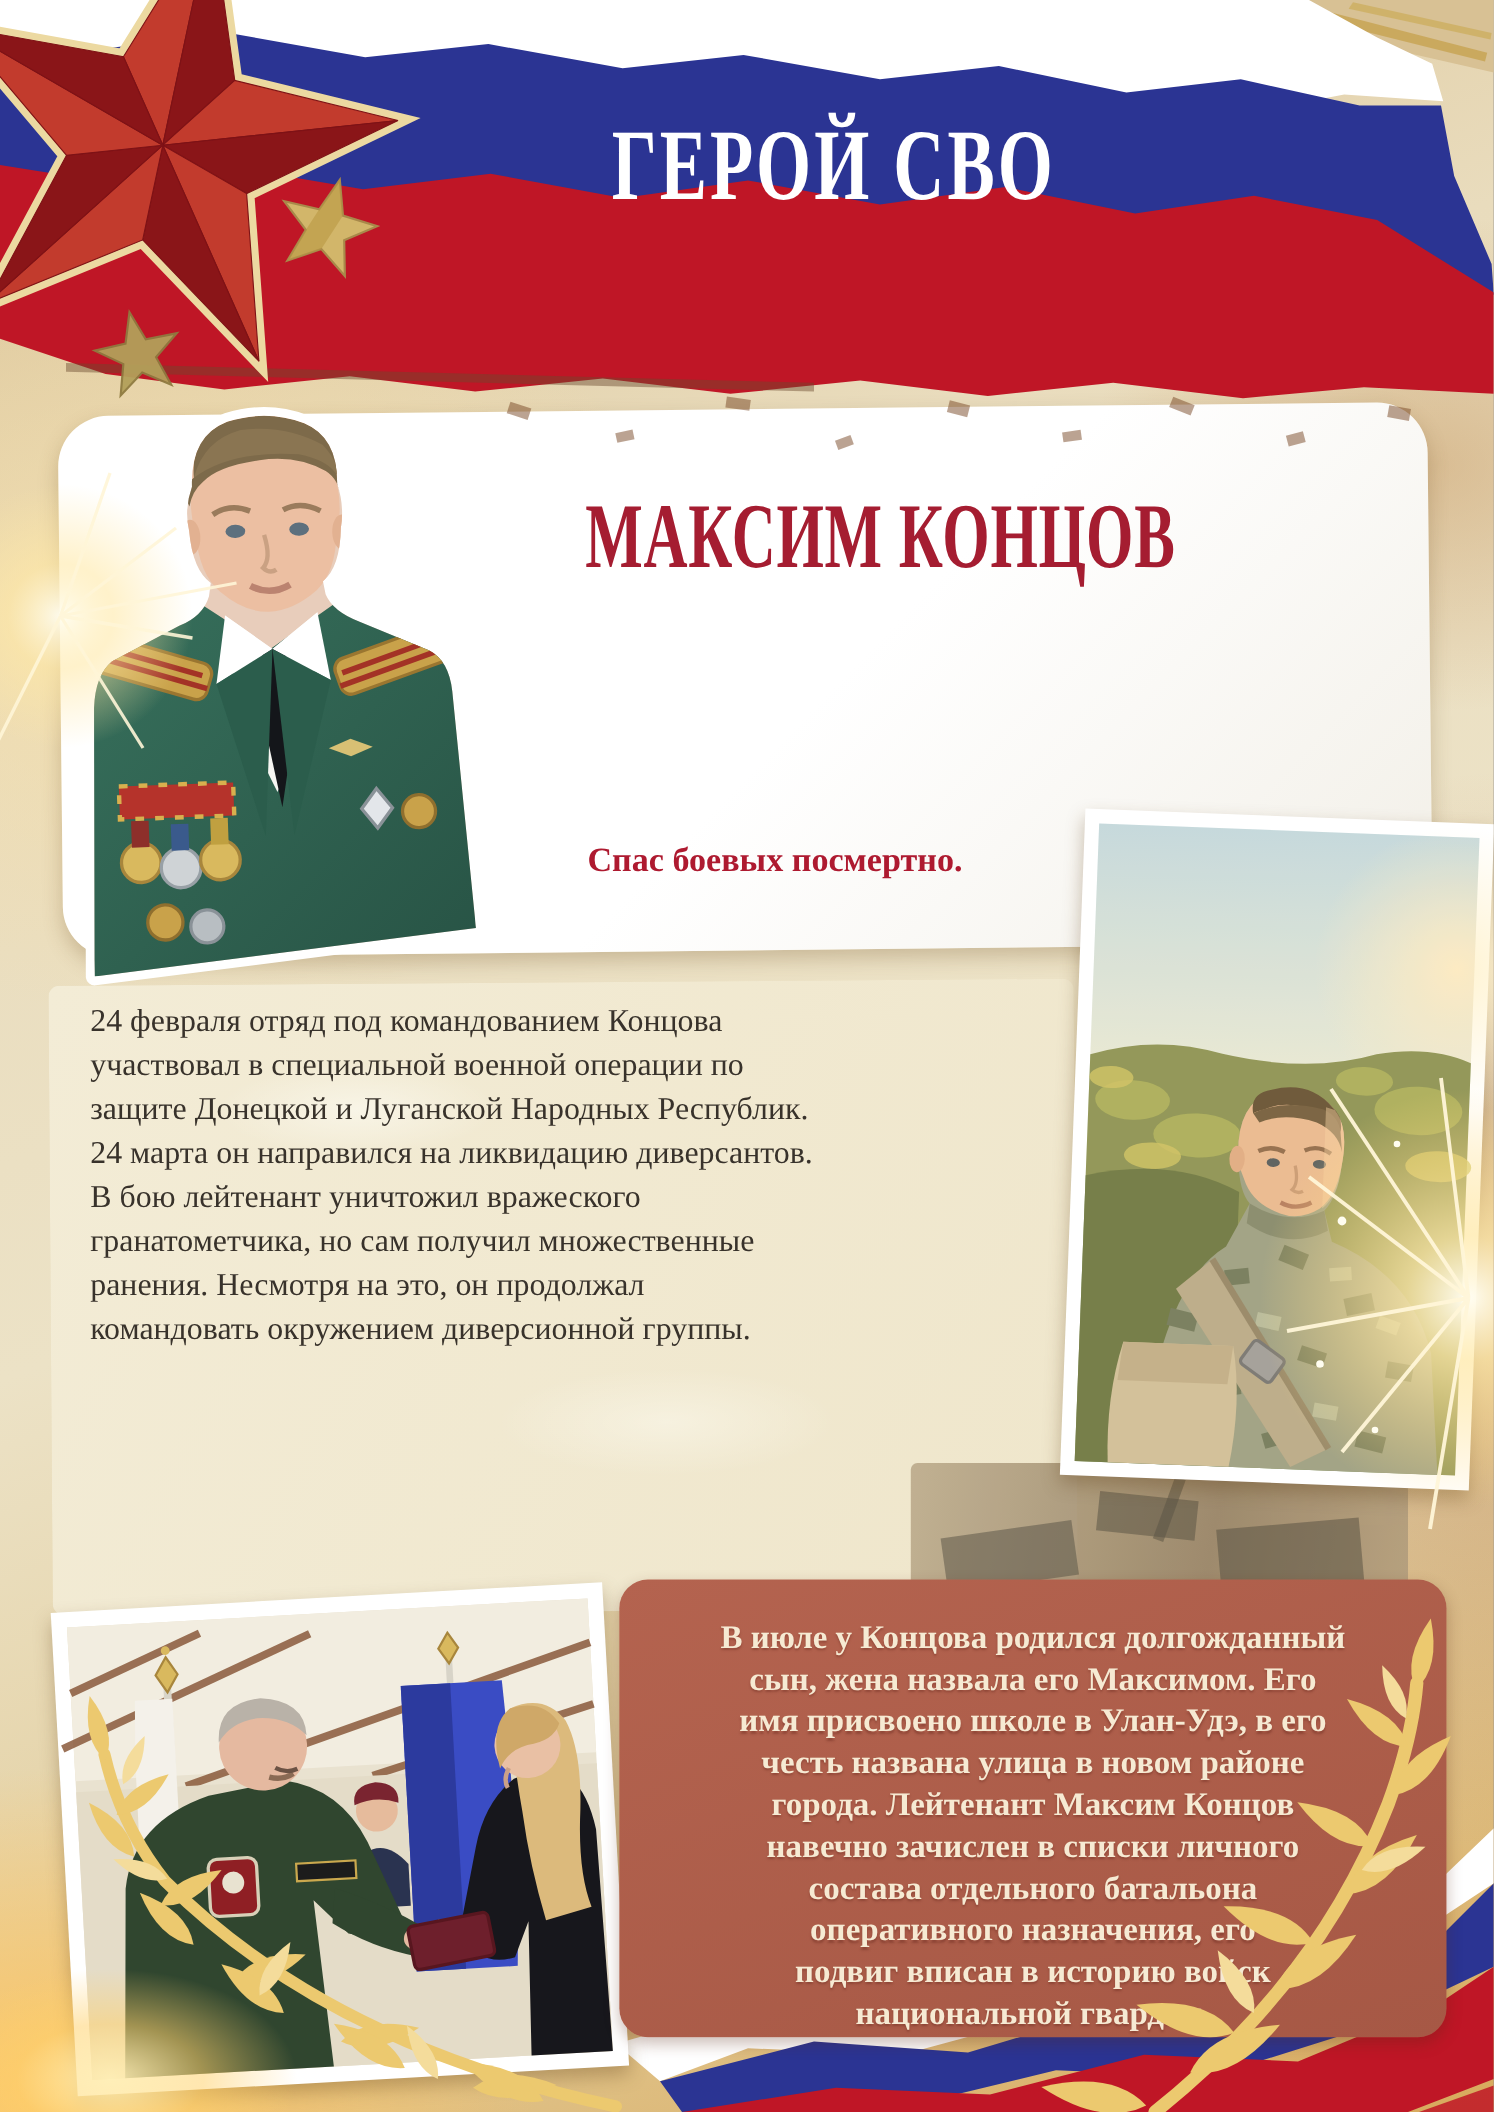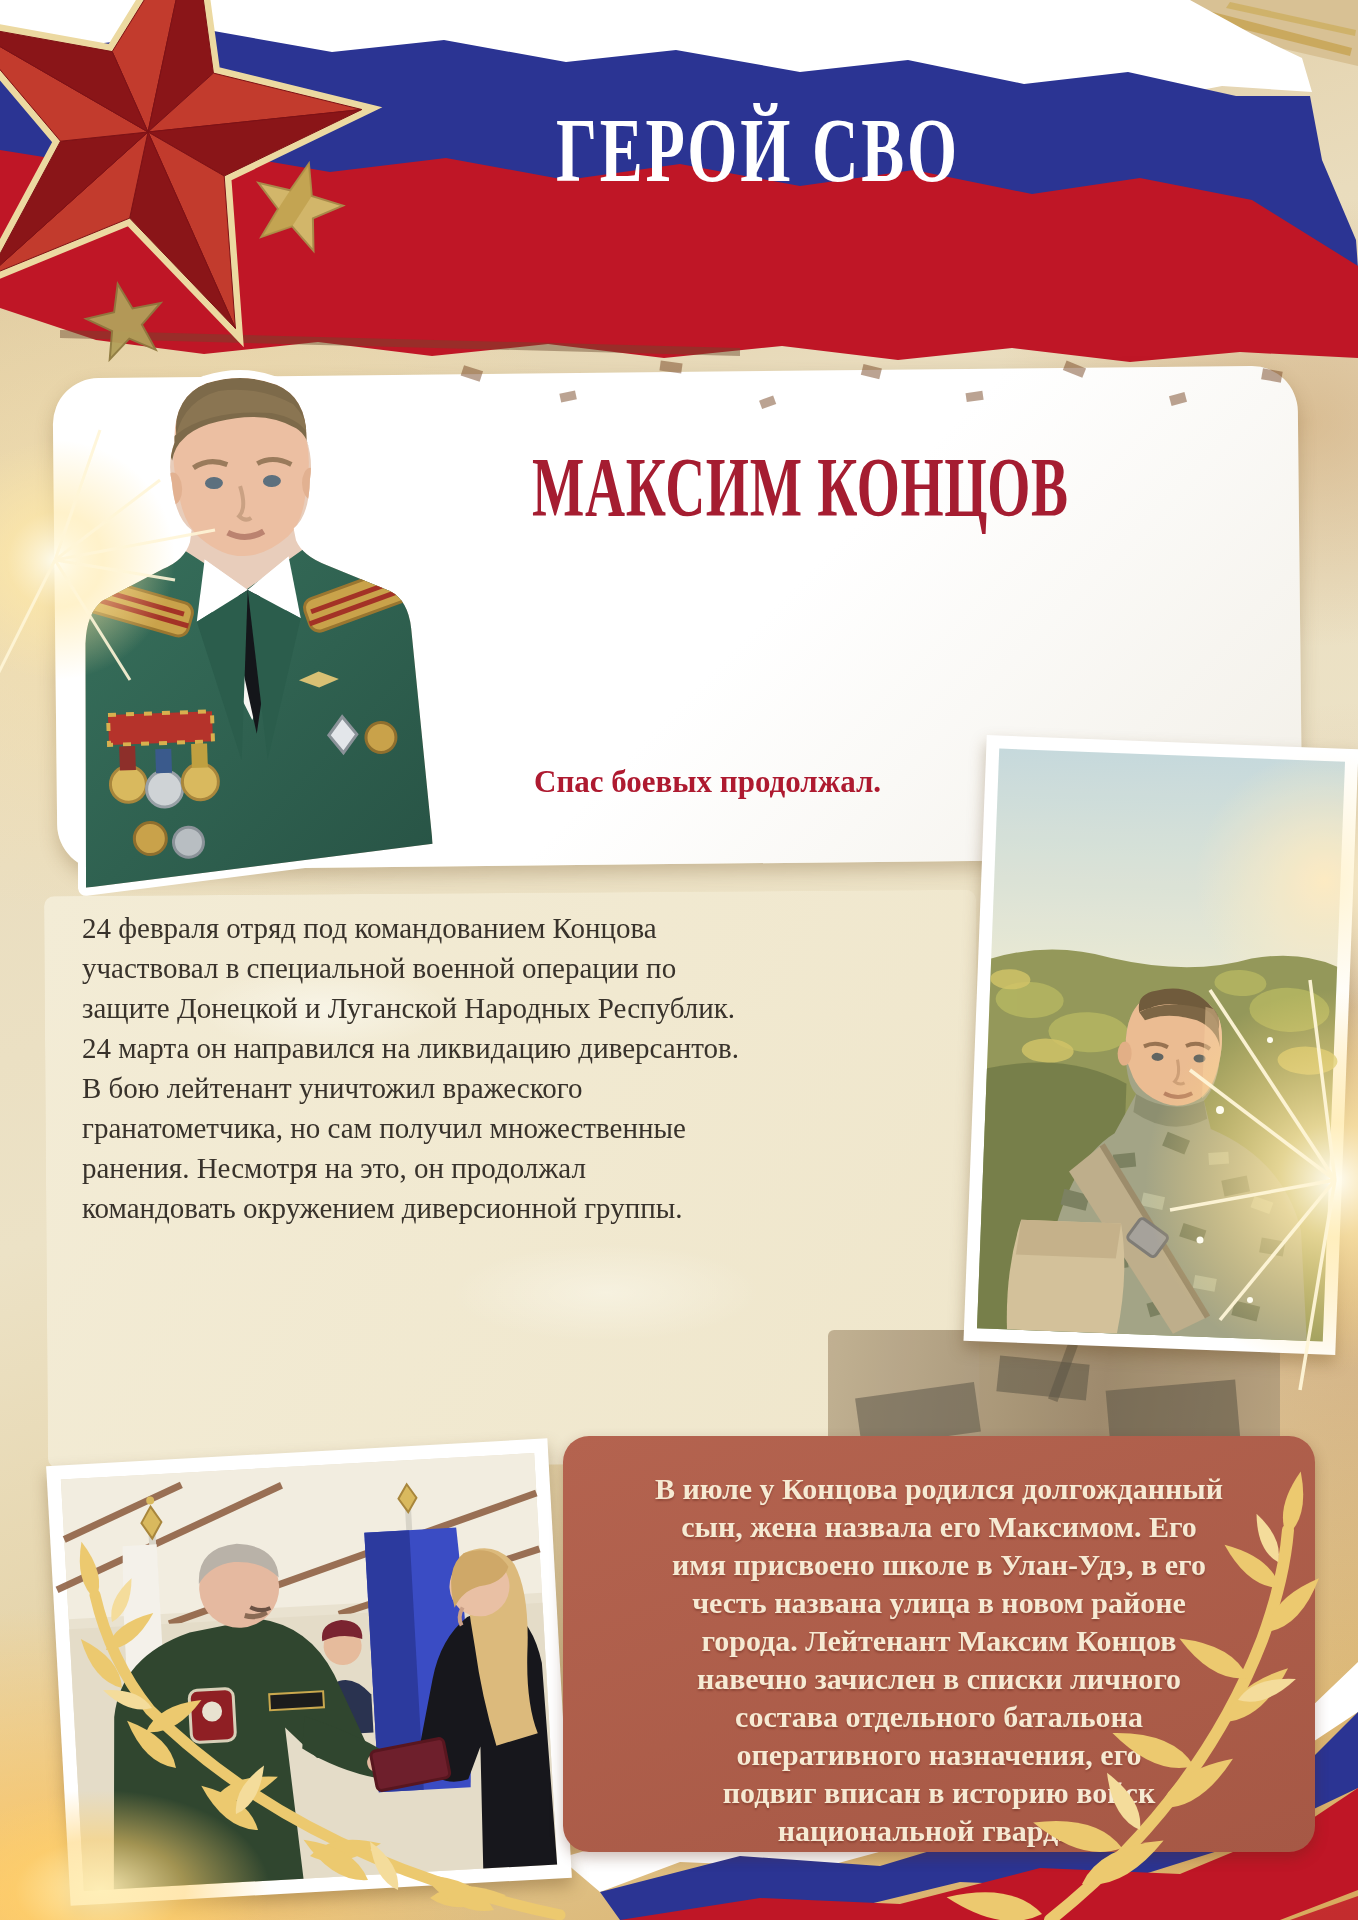--- a/index.html
+++ b/index.html
@@ -136,21 +136,21 @@
       <line x1="95" y1="140" x2="170" y2="260"></line>
         <line x1="95" y1="140" x2="30" y2="270"></line>
       <line x1="95" y1="140" x2="140" y2="10"></line>
         <line x1="95" y1="140" x2="255" y2="110"></line>
     </g>
   </svg>
 
   <div class="abs card"></div>
   <div class="abs hero-name">МАКСИМ КОНЦОВ</div>
   <div class="abs callout">
-    <div>Спас боевых продолжал.</div>
+    <div>Спас боевых посмертно.</div>
   </div>
 
   <svg class="abs portrait" width="404" height="616" viewBox="0 0 404 616">
     <defs>
       <linearGradient id="uni" x1="0" y1="0" x2="1" y2="1">
           <stop offset="0" stop-color="#37705c"></stop>
           <stop offset="1" stop-color="#275244"></stop>
         </linearGradient>
       <clipPath id="cut">
         <path d="M30,592 L38,348 Q40,318 56,306 L118,276 Q140,268 146,250 L148,238 Q132,226 130,190 Q126,170 134,150 Q134,104 168,92 Q205,82 238,96 Q268,110 266,152 Q272,172 268,192 Q266,228 250,240 L252,252 Q258,268 282,278 L344,306 Q362,316 364,344 L378,560 Z"></path>

